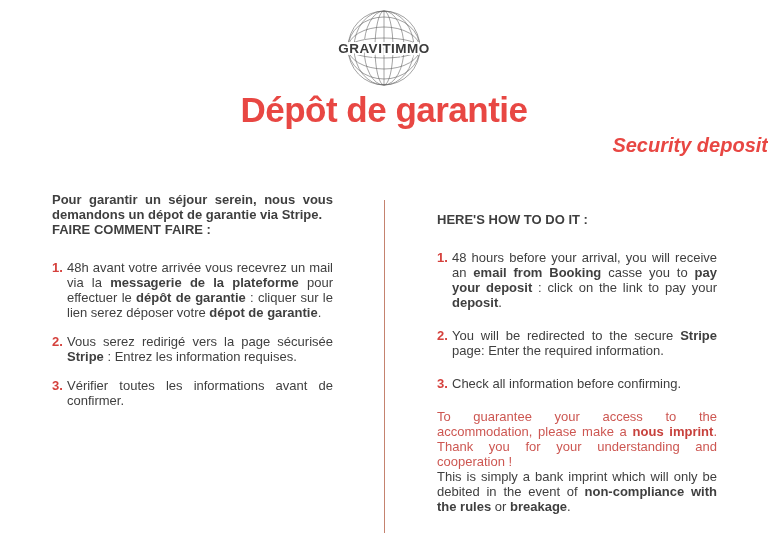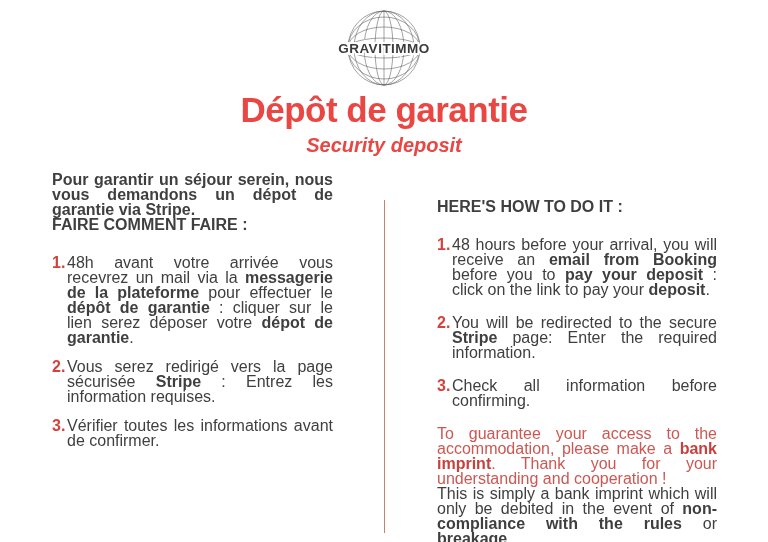--- a/index.html
+++ b/index.html
@@ -18,44 +18,44 @@
 
   
   .page-title {
     position:absolute; top:90px; left:0; width:768px;
     text-align:center;
     font-size:35px; font-weight:bold; letter-spacing:-0.5px;
     color:var(--title_red, #e84743);
   }
   .page-subtitle {
     position:absolute; top:134px; left:0; width:768px;
-    text-align:center;
+    text-align:right;
     font-size:20px; font-weight:bold; font-style:italic;
     color:var(--title_red, #e84743);
   }
 
   
   .divider {
     position:absolute; left:384px; top:200px;
     width:1px; height:333px;
     background:var(--divider, #c5826f);
   }
 
   
-  .col { position:absolute; top:172px; font-size:16px; line-height:15px; }
+  .col { position:absolute; top:192px; font-size:13px; line-height:15px; }
   .col-fr { left:52px;  width:281px; }
   .col-en { left:437px; width:280px; }
 
   .col p { margin:0; text-align:justify; }
   .intro { font-weight:bold; }
   .section-header {
     text-align:center; font-weight:bold;
     margin-top:17px;
   }
-  .col-en .section-header { margin-top:27px; }
+  .col-en .section-header { margin-top:20px; }
 
   .steps { margin-top:23px; }
   .step { display:flex; margin-bottom:14px; }
   .col-en .step { margin-bottom:18px; }
   .step:last-child { margin-bottom:0; }
   .step-num {
     flex:0 0 15px; width:15px;
     font-weight:bold;
     color:var(--number_red, #d5413d);
   }
@@ -111,26 +111,26 @@
       <span class="step-text"><span>Vérifier toutes les informations avant de confirmer.</span></span>
     </div>
   </div>
 </div>
 
 <div class="col col-en">
   <p class="section-header">HERE'S HOW TO DO IT :</p>
   <div class="steps">
     <div class="step">
       <span class="step-num">1.</span>
-      <span class="step-text"><span>48 hours before your arrival, you will receive an </span><span class="b">email from Booking</span><span> before you to </span><span class="b">pay your deposit</span><span> : click on the link to pay your </span><span class="b">deposit</span><span>.</span></span>
+      <span class="step-text"><span>48 hours before your arrival, you will receive an </span><span class="b">email from Booking</span><span> casse you to </span><span class="b">pay your deposit</span><span> : click on the link to pay your </span><span class="b">deposit</span><span>.</span></span>
     </div>
     <div class="step">
       <span class="step-num">2.</span>
       <span class="step-text"><span>You will be redirected to the secure </span><span class="b">Stripe</span><span> page: Enter the required information.</span></span>
     </div>
     <div class="step">
       <span class="step-num">3.</span>
       <span class="step-text"><span>Check all information before confirming.</span></span>
     </div>
   </div>
-  <p class="notice"><span>To guarantee your access to the accommodation, please make a </span><span class="b">bank imprint</span><span>. Thank you for your understanding and cooperation !</span></p>
+  <p class="notice"><span>To guarantee your access to the accommodation, please make a </span><span class="b">nous imprint</span><span>. Thank you for your understanding and cooperation !</span></p>
   <p class="footer-para"><span>This is simply a bank imprint which will only be debited in the event of </span><span class="b">non-compliance with the rules</span><span> or </span><span class="b">breakage</span><span>.</span></p>
 </div>
 
 </body></html>

